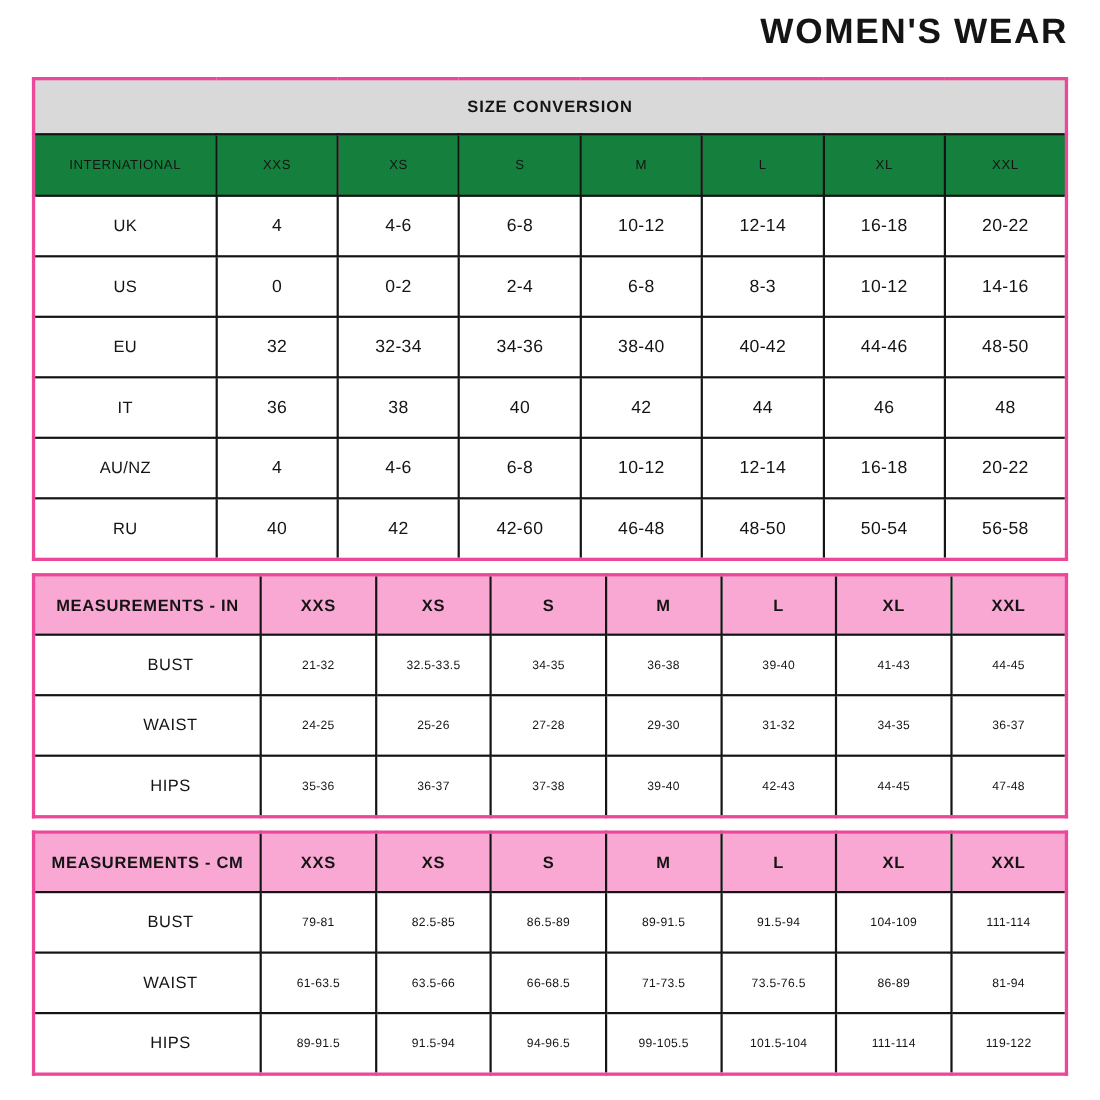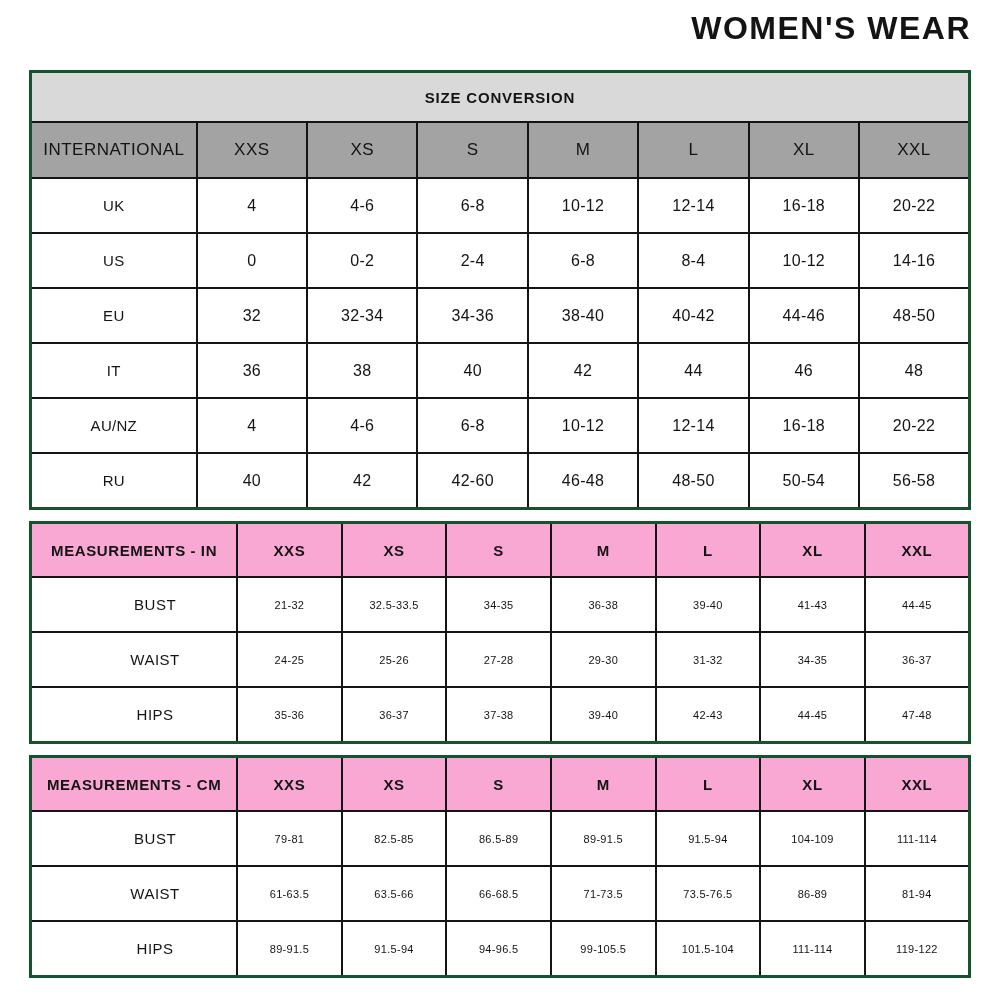--- a/index.html
+++ b/index.html
@@ -17,43 +17,43 @@
     font-size: 32px;
     font-weight: 700;
     letter-spacing: 1.5px;
     line-height: 32px;
     margin-bottom: 26px;
   }
   table.tbl {
     width: 100%;
     border-collapse: collapse;
     table-layout: fixed;
-    border: 3px solid #14532d;
+    border: 3px solid #ec4899;
     margin-bottom: 11px;
   }
   table.tbl th, table.tbl td {
     border: 2px solid #141414;
     text-align: center;
     vertical-align: middle;
     padding: 0 2px;
     overflow: hidden;
   }
   
   .banner {
     background: #d9d9d9;
     height: 48px;
     font-size: 15px;
     font-weight: 700;
     letter-spacing: 0.8px;
   }
   .conversion tr.cols th {
     height: 54px;
-    background: #a3a3a3;
+    background: #15803d;
     font-weight: 400;
-    font-size: 17px;
+    font-size: 12px;
     letter-spacing: 0.5px;
     margin-left: 28px;
   }
   .conversion tbody td { height: 53px; font-size: 16px; letter-spacing: 0.3px; }
   .conversion tbody td.rowlabel { font-size: 15px; }
   
   .measure thead th {
     background: #f9a8d4;
     height: 52px;
     font-size: 15px;
@@ -106,21 +106,21 @@
           <td>12-14</td>
           <td>16-18</td>
           <td>20-22</td>
         </tr>
         <tr>
           <td class="rowlabel">US</td>
           <td>0</td>
           <td>0-2</td>
           <td>2-4</td>
           <td>6-8</td>
-          <td>8-4</td>
+          <td>8-3</td>
           <td>10-12</td>
           <td>14-16</td>
         </tr>
         <tr>
           <td class="rowlabel">EU</td>
           <td>32</td>
           <td>32-34</td>
           <td>34-36</td>
           <td>38-40</td>
           <td>40-42</td>

